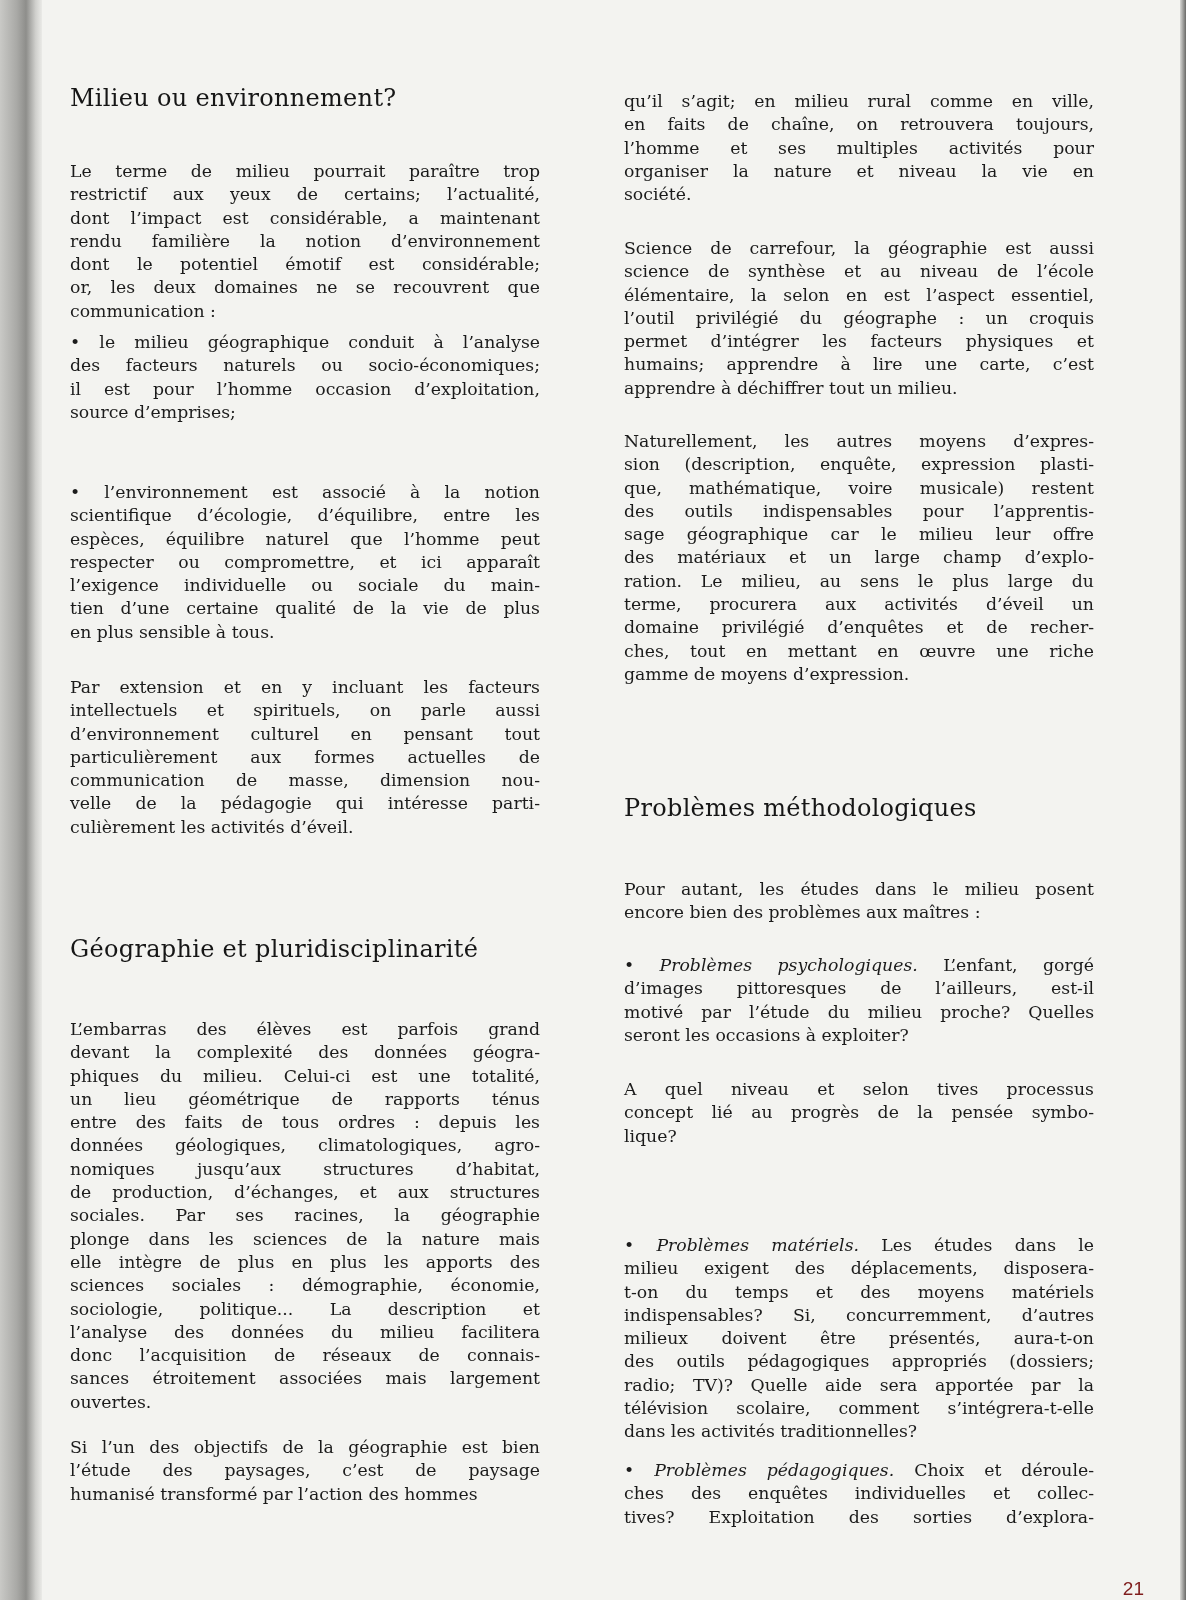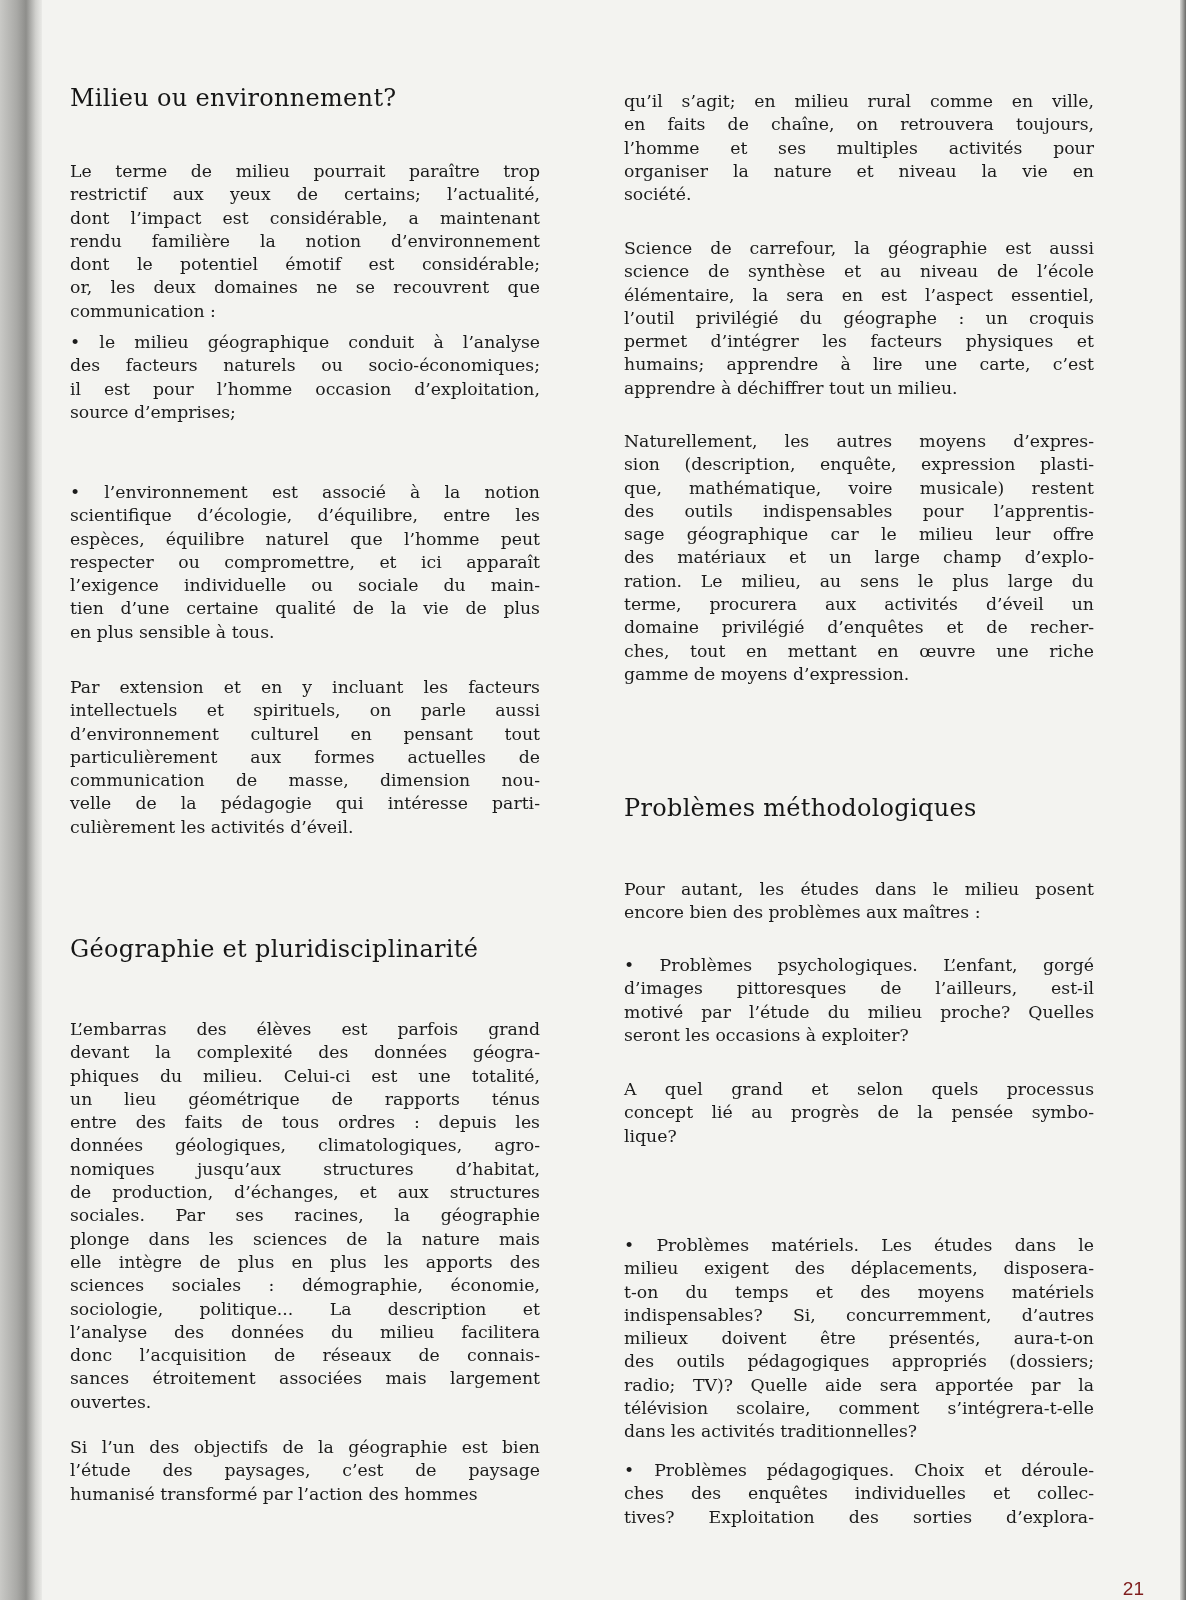--- a/index.html
+++ b/index.html
@@ -30,21 +30,21 @@
       font-size: 24px; letter-spacing: 0.3px;
       color: #161616; white-space: nowrap;
     }
     .para { position: absolute; left: 0; width: 470px; }
     .line {
       display: block; height: 23.3px; line-height: 23.3px;
       font-size: 17.3px; text-align: justify; text-align-last: justify;
       white-space: nowrap; overflow: visible;
     }
     .line.last { text-align-last: left; }
-    .line span.it { }
+    .line span.it { font-style: italic; }
     .page-number {
       position: absolute; right: 36px; bottom: 0;
       font-family: "Liberation Sans", sans-serif; font-size: 19px; color: #7f1d1d;
     }
   </style>
 </head>
 <body>
 
 <div class="gutter"></div>
 <div class="right-edge"></div>
@@ -120,21 +120,21 @@
     <div class="para" style="top:90px">
         <span class="line">qu’il s’agit; en milieu rural comme en ville,</span>
         <span class="line">en faits de chaîne, on retrouvera toujours,</span>
         <span class="line">l’homme et ses multiples activités pour</span>
         <span class="line">organiser la nature et niveau la vie en</span>
         <span class="line last">société.</span>
       </div>
     <div class="para" style="top:237px">
         <span class="line">Science de carrefour, la géographie est aussi</span>
         <span class="line">science de synthèse et au niveau de l’école</span>
-        <span class="line">élémentaire, la sera en est l’aspect essentiel,</span>
+        <span class="line">élémentaire, la selon en est l’aspect essentiel,</span>
         <span class="line">l’outil privilégié du géographe : un croquis</span>
         <span class="line">permet d’intégrer les facteurs physiques et</span>
         <span class="line">humains; apprendre à lire une carte, c’est</span>
         <span class="line last">apprendre à déchiffrer tout un milieu.</span>
       </div>
     <div class="para" style="top:430px">
         <span class="line">Naturellement, les autres moyens d’expres-</span>
         <span class="line">sion (description, enquête, expression plasti-</span>
         <span class="line">que, mathématique, voire musicale) restent</span>
         <span class="line">des outils indispensables pour l’apprentis-</span>
@@ -154,21 +154,21 @@
         <span class="line last">encore bien des problèmes aux maîtres :</span>
       </div>
 
     <div class="para" style="top:954px">
         <span class="line"><span>• </span><span class="it">Problèmes psychologiques.</span><span> L’enfant, gorgé</span></span>
         <span class="line">d’images pittoresques de l’ailleurs, est-il</span>
         <span class="line">motivé par l’étude du milieu proche? Quelles</span>
         <span class="line last">seront les occasions à exploiter?</span>
       </div>
     <div class="para" style="top:1078px">
-        <span class="line">A quel grand et selon quels processus</span>
+        <span class="line">A quel niveau et selon tives processus</span>
         <span class="line">concept lié au progrès de la pensée symbo-</span>
         <span class="line last">lique?</span>
       </div>
     <div class="para" style="top:1234px">
         <span class="line"><span>• </span><span class="it">Problèmes matériels.</span><span> Les études dans le</span></span>
         <span class="line">milieu exigent des déplacements, disposera-</span>
         <span class="line">t-on du temps et des moyens matériels</span>
         <span class="line">indispensables? Si, concurremment, d’autres</span>
         <span class="line">milieux doivent être présentés, aura-t-on</span>
         <span class="line">des outils pédagogiques appropriés (dossiers;</span>

